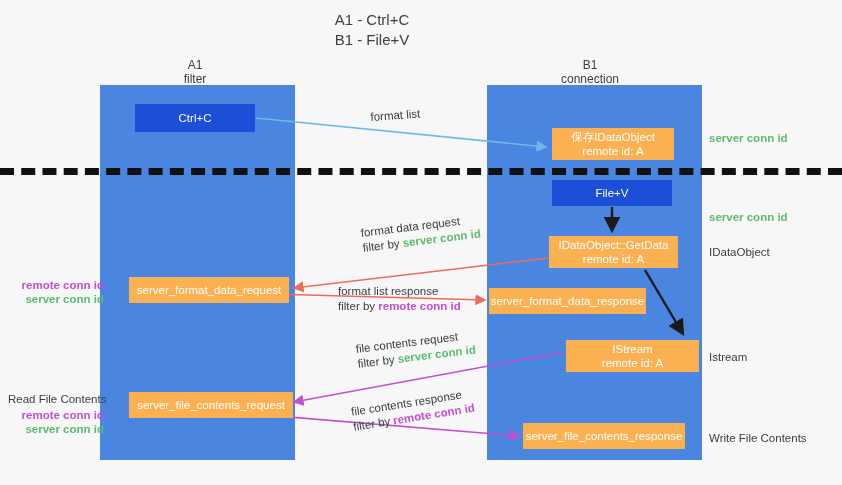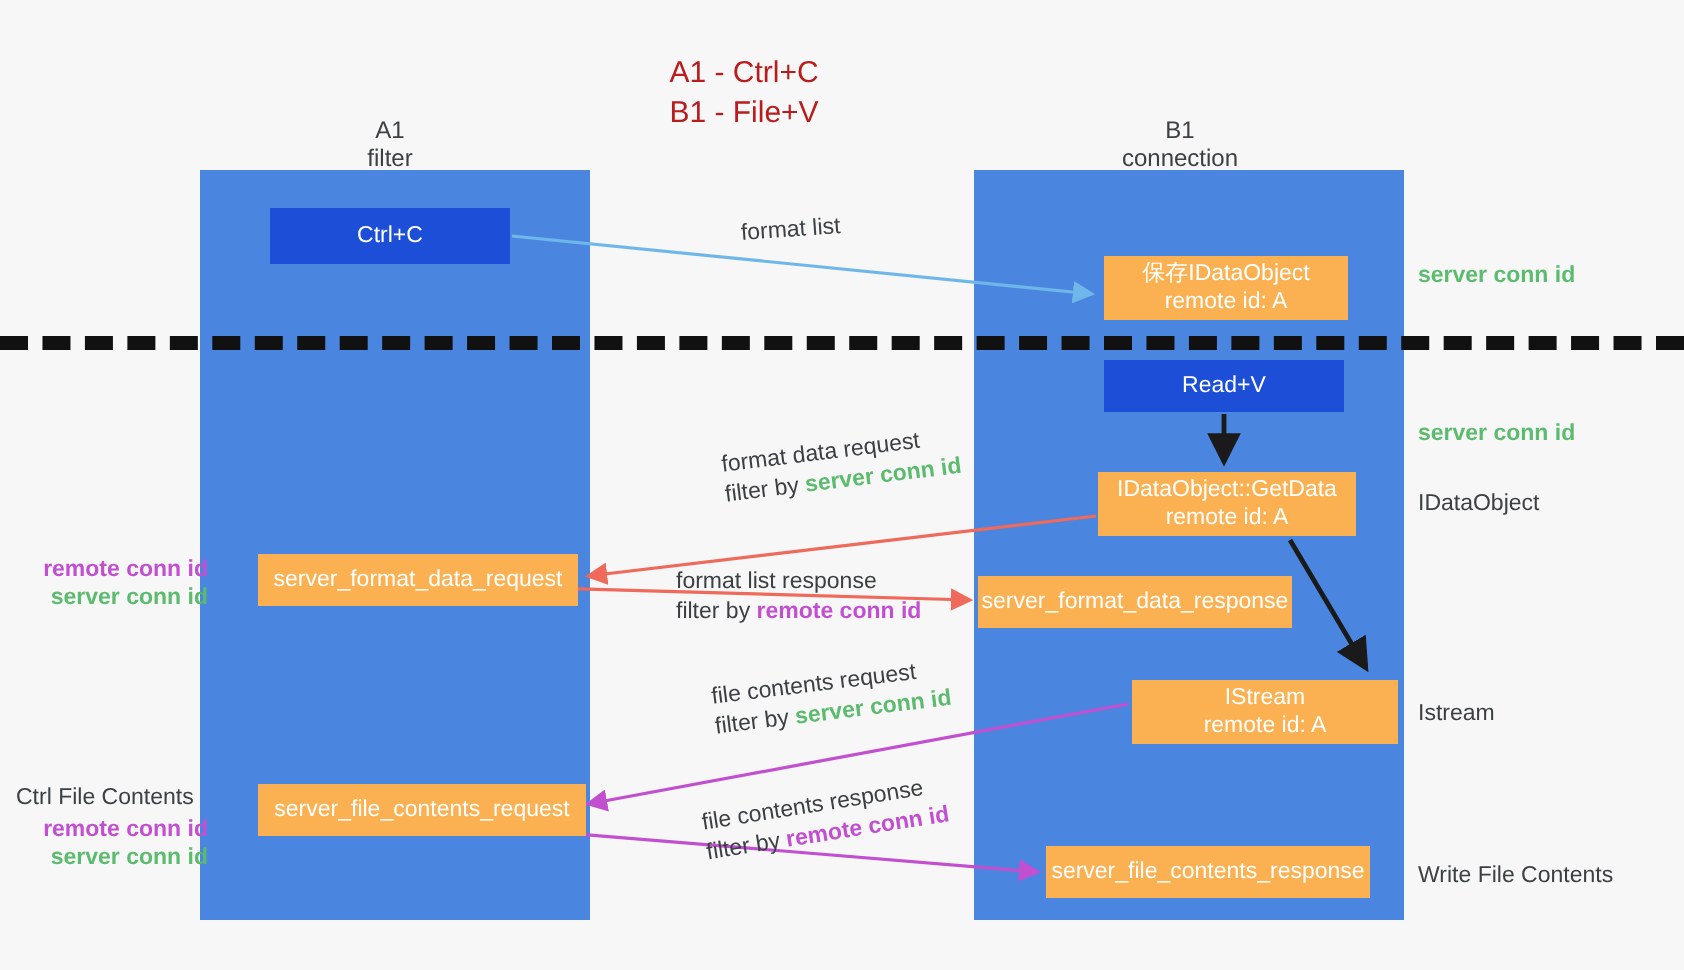--- a/index.html
+++ b/index.html
@@ -10,21 +10,21 @@
     overflow:hidden;
     position:relative;
     color:#3c4043;
   }
   #stage{position:absolute;left:0;top:0;width:842px;height:485px;}
   .abs{position:absolute;}
 
   
   #title{
     left:0;top:10px;width:744px;text-align:center;
-    font-size:15px;line-height:20px;color:#b91c1c;margin-top:17px;
+    font-size:15px;line-height:20px;color:#404040;
   }
 
   
   .col-head{
     text-align:center;font-size:12px;line-height:14px;color:#3c4043;
   }
   #head-a1{left:110px;top:58px;width:170px;}
   #head-b1{left:500px;top:58px;width:180px;}
 
   
@@ -148,21 +148,21 @@
   <div id="box-ctrlc" class="abs box green">
     <span>Ctrl+C</span>
   </div>
 
   <div id="box-save-idataobject" class="abs box orange">
     <span>保存IDataObject</span>
     <span>remote id: A</span>
   </div>
 
   <div id="box-ctrlv" class="abs box green">
-    <span>Read+V</span>
+    <span>File+V</span>
   </div>
 
   <div id="box-getdata" class="abs box orange">
     <span>IDataObject::GetData</span>
     <span>remote id: A</span>
   </div>
 
   <div id="box-fmt-req" class="abs box orange">
     <span>server_format_data_request</span>
   </div>
@@ -212,20 +212,20 @@
   <div id="lbl-server-2" class="abs side green-t">server conn id</div>
   <div id="lbl-dataobject" class="abs side gray-t">IDataObject</div>
   <div id="lbl-istream" class="abs side gray-t">Istream</div>
   <div id="lbl-write-file" class="abs side gray-t">Write File Contents</div>
 
   <div id="lbl-left-conn-1" class="abs side">
     <div class="purple-t">remote conn id</div>
     <div class="green-t">server conn id</div>
   </div>
 
-  <div id="lbl-read-file" class="abs side gray-t">Ctrl File Contents</div>
+  <div id="lbl-read-file" class="abs side gray-t">Read File Contents</div>
 
   <div id="lbl-left-conn-2" class="abs side">
     <div class="purple-t">remote conn id</div>
     <div class="green-t">server conn id</div>
   </div>
 
 </div>
 
 </body></html>

